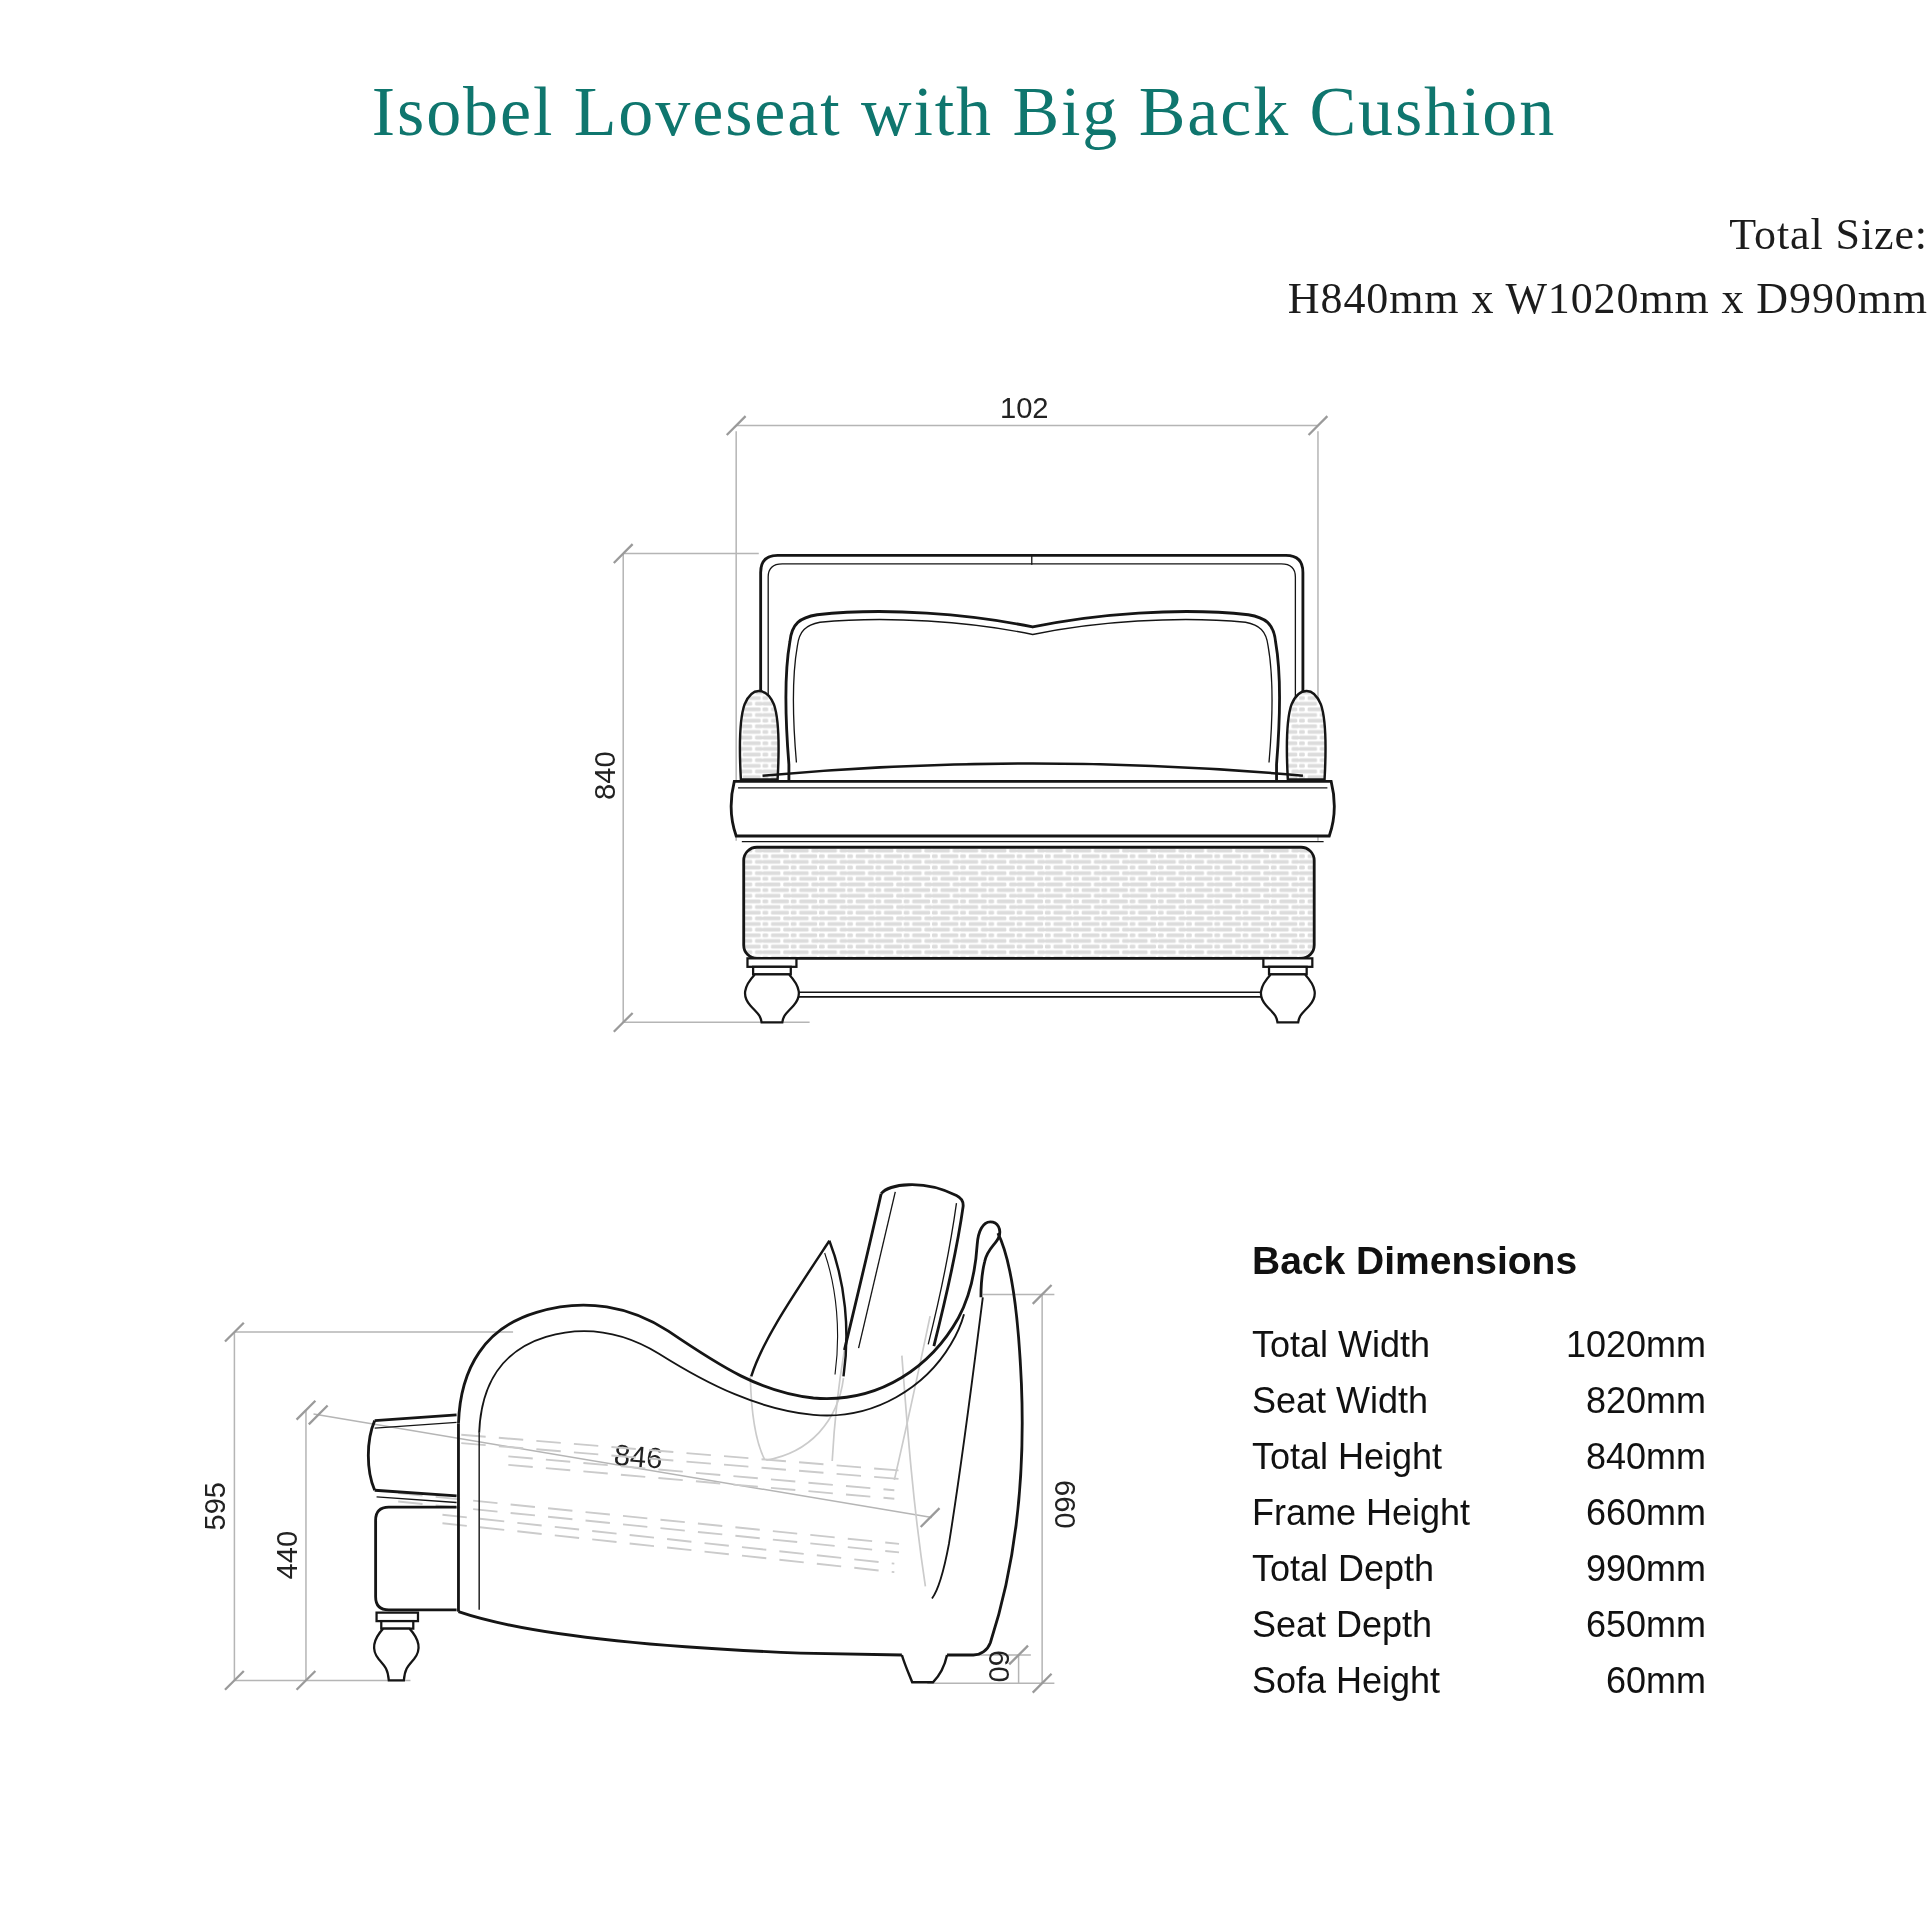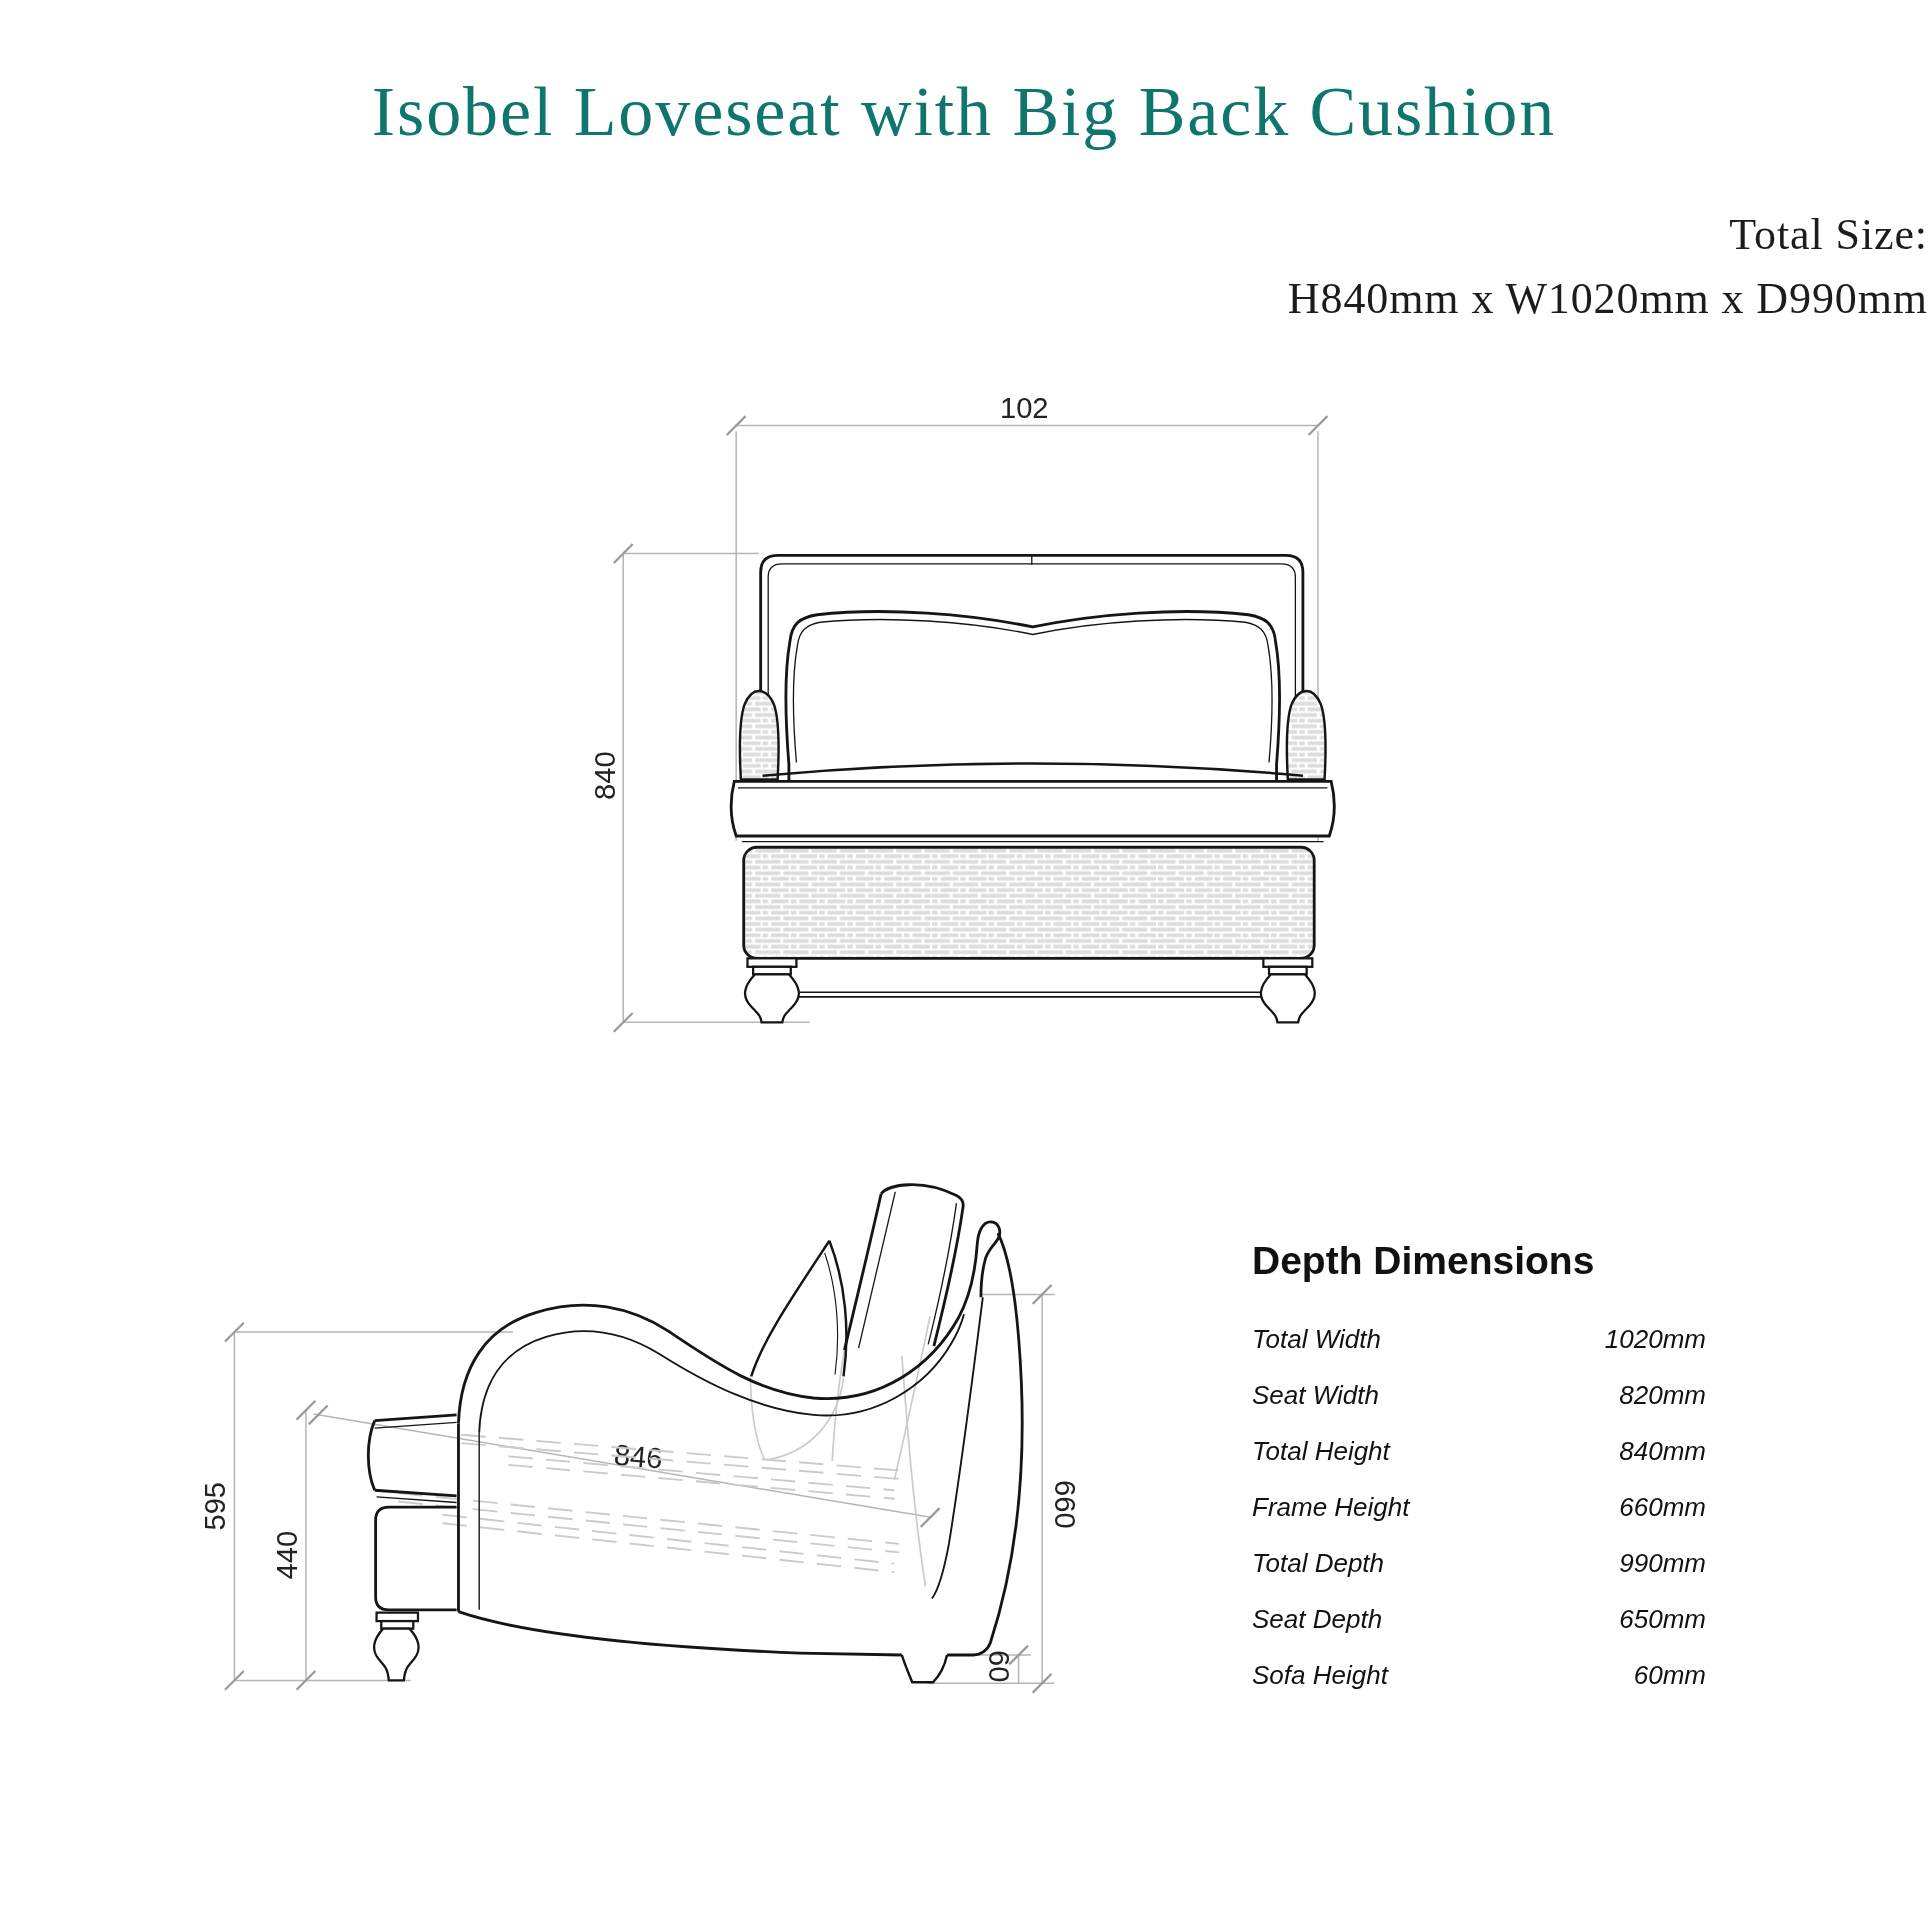--- a/index.html
+++ b/index.html
@@ -8,21 +8,21 @@
   .page-title{position:absolute;left:0;top:72px;width:1928px;text-align:center;
               font-family:"Liberation Serif",serif;font-size:70px;font-weight:400;
               letter-spacing:1.9px;color:#0f766e;}
   .subtitle{position:absolute;left:0;top:203px;width:1928px;text-align:right;
             font-family:"Liberation Serif",serif;font-size:44px;line-height:64px;
             letter-spacing:0.9px;color:#1c1c1c;}
   .drawing-svg{position:absolute;left:0;top:0;}
   .dim-table{position:absolute;left:1252px;top:1239px;width:454px;}
   .dim-table .heading{font-size:39px;font-weight:bold;color:#111;margin:0 0 41px 0;}
   .dim-table .row{display:flex;justify-content:space-between;align-items:baseline;
-                  height:56px;font-size:26px;color:#111;font-style:italic;}
+                  height:56px;font-size:36px;color:#111;}
   .dim-table .row .val{text-align:center;}
 </style>
 </head>
 <body>
 
 <div class="canvas">
 
   <div class="page-title">Isobel Loveseat with Big Back Cushion</div>
 
   <div class="subtitle">
@@ -206,21 +206,21 @@
           <rect x="400" y="1713" width="44" height="9" stroke-width="2.4"></rect>
           <rect x="405" y="1722" width="34" height="8" stroke-width="2.4"></rect>
           <path d="M407 1730 C396 1742 394 1752 402 1762 C408 1769 412 1772 413 1785
                    L429 1785 C430 1772 434 1769 440 1762 C448 1752 446 1742 435 1730 Z" stroke-width="2.4"></path>
         </g>
       </g>
     </g>
   </svg>
 
   <div class="dim-table">
-    <div class="heading">Depth Dimensions</div>
+    <div class="heading">Back Dimensions</div>
     <div class="row">
       <span>Total Width</span>
       <span class="val">1020mm</span>
     </div>
     <div class="row">
       <span>Seat Width</span>
       <span class="val">820mm</span>
     </div>
     <div class="row">
       <span>Total Height</span>

